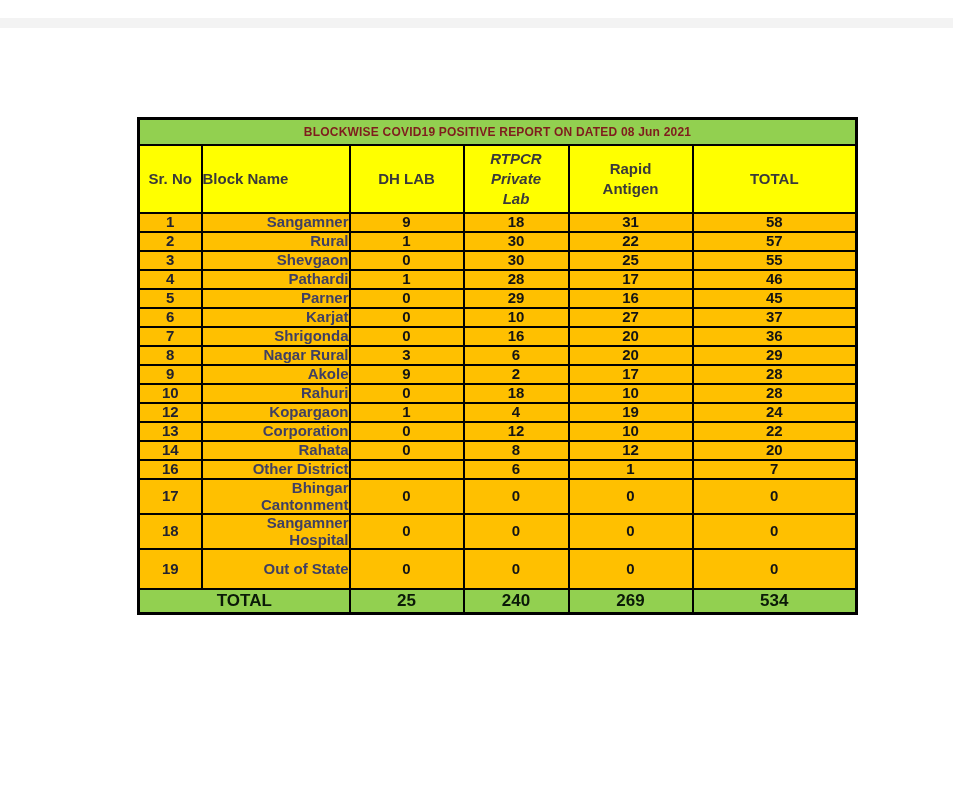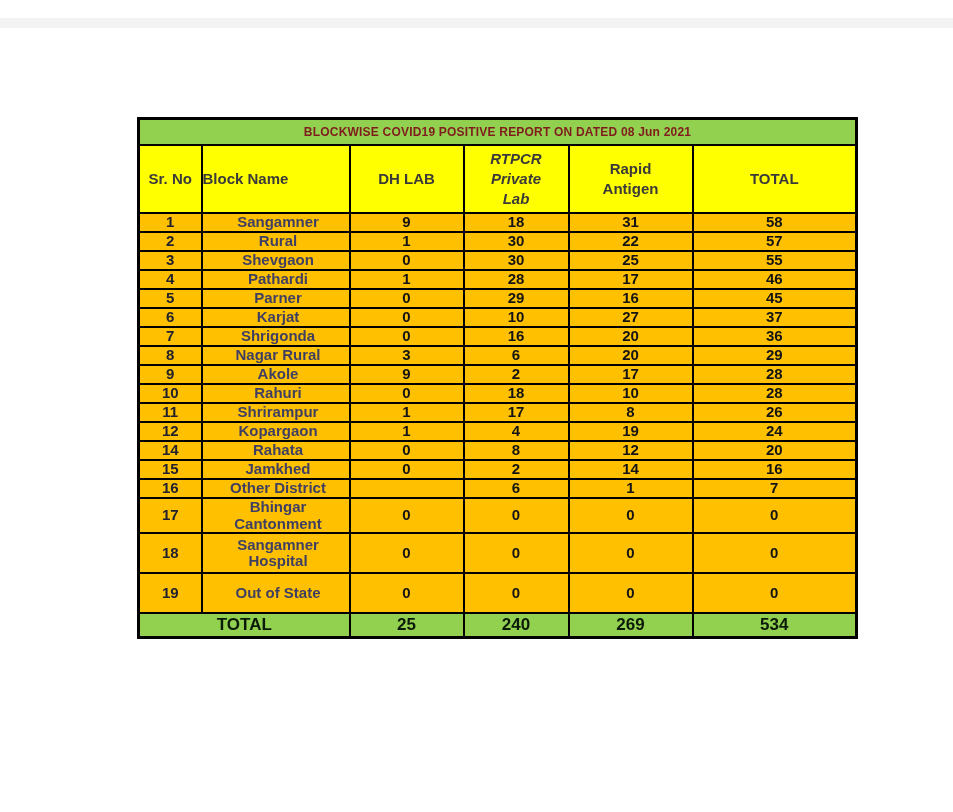--- a/index.html
+++ b/index.html
@@ -77,21 +77,21 @@
     height: 17px;
     font-size: 15px;
     font-weight: bold;
     line-height: 1.1;
   }
   #rows-body td.sr {
     text-align: center;
     color: #22222e;
   }
   #rows-body td.block {
-    text-align: center;
+    text-align: right;
     padding-left: 5px;
     color: var(--block-c, #3f3f63);
   }
   #rows-body td.num {
     text-align: center;
     color: var(--num-c, #141414);
   }
   #rows-body tr:nth-child(17) td,
   #rows-body tr:nth-child(18) td {
     height: 38px;
@@ -212,50 +212,42 @@
       </tr>
       <tr>
         <td class="sr">10</td>
         <td class="block">Rahuri</td>
         <td class="num">0</td>
         <td class="num">18</td>
         <td class="num">10</td>
         <td class="num">28</td>
       </tr>
       <tr>
-        <td class="sr">11</td>
-        <td class="block">Shrirampur</td>
-        <td class="num">1</td>
-        <td class="num">17</td>
-        <td class="num">8</td>
-        <td class="num">26</td>
-      </tr>
-      <tr>
         <td class="sr">12</td>
         <td class="block">Kopargaon</td>
         <td class="num">1</td>
         <td class="num">4</td>
         <td class="num">19</td>
         <td class="num">24</td>
       </tr>
       <tr>
+        <td class="sr">13</td>
+        <td class="block">Corporation</td>
+        <td class="num">0</td>
+        <td class="num">12</td>
+        <td class="num">10</td>
+        <td class="num">22</td>
+      </tr>
+      <tr>
         <td class="sr">14</td>
         <td class="block">Rahata</td>
         <td class="num">0</td>
         <td class="num">8</td>
         <td class="num">12</td>
         <td class="num">20</td>
-      </tr>
-      <tr>
-        <td class="sr">15</td>
-        <td class="block">Jamkhed</td>
-        <td class="num">0</td>
-        <td class="num">2</td>
-        <td class="num">14</td>
-        <td class="num">16</td>
       </tr>
       <tr>
         <td class="sr">16</td>
         <td class="block">Other District</td>
         <td class="num"></td>
         <td class="num">6</td>
         <td class="num">1</td>
         <td class="num">7</td>
       </tr>
       <tr>

